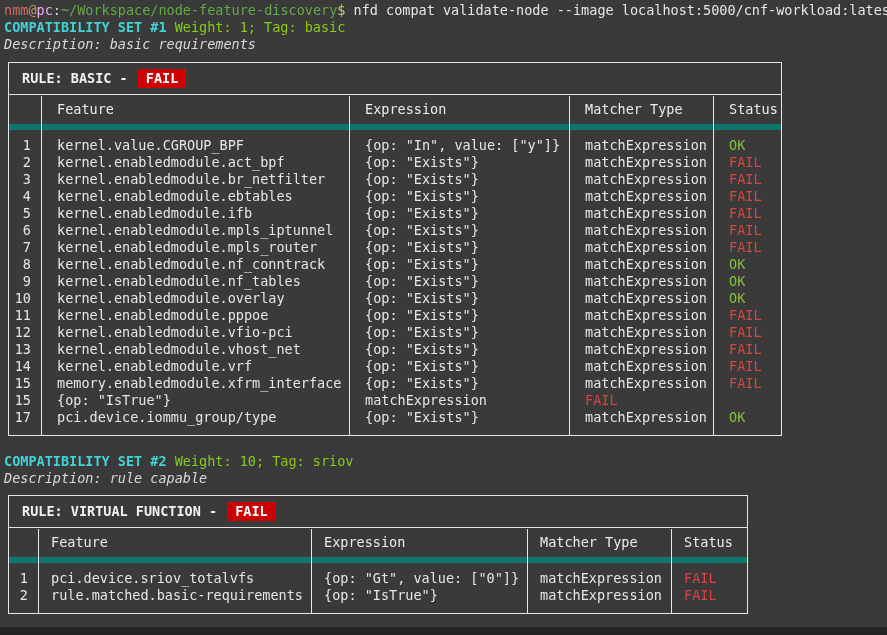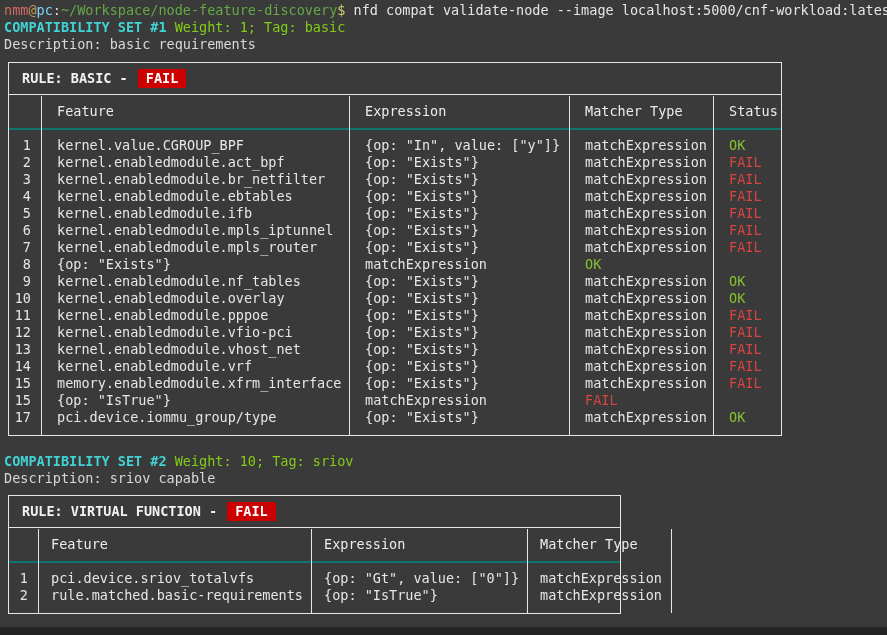--- a/index.html
+++ b/index.html
@@ -9,37 +9,37 @@
     font-family: "DejaVu Sans Mono", "Liberation Mono", monospace;
     font-size: 13.5px;
     line-height: 17px;
     color: #e6e6e6;
     position: relative;
   }
   .term { position: absolute; inset: 0; padding: 2px 0 0 4px; }
   .line { white-space: pre; }
   .prompt-user  { color: #d16a62; }
   .prompt-at    { color: #c09a58; }
-  .prompt-host  { color: #7dd3fc; }
+  .prompt-host  { color: #f0abfc; }
   .prompt-colon { color: #d8d8d8; }
   .prompt-path  { color: #64a946; text-align: center; }
   .prompt-dollar{ color: #cfcf6f; }
   .prompt-cmd   { color: #e6e6e6; }
   .set-title { font-weight: bold; color: #42d4d4; }
   .set-meta  { font-weight: normal; color: #84cc16; }
-  .desc { color: #d8d8d8; }
+  .desc { color: #d8d8d8; font-style: italic; }
 
   .rtable {
     position: relative;
     margin-left: 4px;
     border: 1px solid #e6e6e6;
     background: transparent;
   }
   .rtable.t1 { margin-top: 9px;  width: 774px; }
-  .rtable.t2 { margin-top: 8px;  width: 613px; }
+  .rtable.t2 { margin-top: 8px;  width: 740px; }
 
   .rule-row {
     height: 32px;
     display: flex;
     align-items: center;
     border-bottom: 1px solid #e6e6e6;
     padding-left: 13px;
   }
   .rule-label { font-weight: bold; color: #f2f2f2; white-space: pre; }
   .badge {
@@ -48,21 +48,21 @@
     color: #ffffff;
     font-weight: bold;
     padding: 1px 8px;
     margin-left: 2px;
   }
 
   .hdr-row {
     display: grid;
     height: 35px;
     align-items: center;
-    border-bottom: 2px solid #0f766e;
+    border-bottom: 6px solid #0f766e;
     color: #ececec;
   }
   .t1 .hdr-row, .t1 .trow { grid-template-columns: 32px 308px 220px 144px 1fr; }
   .t2 .hdr-row, .t2 .trow { grid-template-columns: 29px 273px 216px 144px 1fr; }
 
   .tbody { padding: 7px 0 9px 0; }
   .trow { display: grid; height: 17px; align-items: center; }
 
   .c { white-space: pre; overflow: hidden; }
   .c.num  { text-align: right; padding-right: 10px; color: #e6e6e6; }
@@ -154,20 +154,21 @@
         </div>
         <div class="trow">
           <div class="c num">7</div>
           <div class="c pad">kernel.enabledmodule.mpls_router</div>
           <div class="c pad">{op: "Exists"}</div>
           <div class="c pad">matchExpression</div>
           <div class="c pad status fail">FAIL</div>
         </div>
         <div class="trow">
           <div class="c num">8</div>
+          <div class="c pad">kernel.enabledmodule.nf_conntrack</div>
           <div class="c pad">{op: "Exists"}</div>
           <div class="c pad">matchExpression</div>
           <div class="c pad status ok">OK</div>
         </div>
         <div class="trow">
           <div class="c num">9</div>
           <div class="c pad">kernel.enabledmodule.nf_tables</div>
           <div class="c pad">{op: "Exists"}</div>
           <div class="c pad">matchExpression</div>
           <div class="c pad status ok">OK</div>
@@ -229,21 +230,21 @@
         </div>
       </div>
     <div class="vline" style="left:32px"></div>
     <div class="vline" style="left:340px"></div>
     <div class="vline" style="left:560px"></div>
     <div class="vline" style="left:704px"></div>
   </div>
 
   <div class="set2-block">
     <div class="line set-title"><span>COMPATIBILITY SET #2</span><span class="set-meta"> Weight: 10; Tag: sriov</span></div>
-    <div class="line desc">Description: sriov capable</div>
+    <div class="line desc">Description: rule capable</div>
   </div>
 
   <div class="rtable t2">
     <div class="rule-row">
       <span class="rule-label">RULE: VIRTUAL FUNCTION - </span>
       <span class="badge">FAIL</span>
     </div>
     <div class="hdr-row">
       <div class="c num"></div>
       <div class="c pad">Feature</div>

